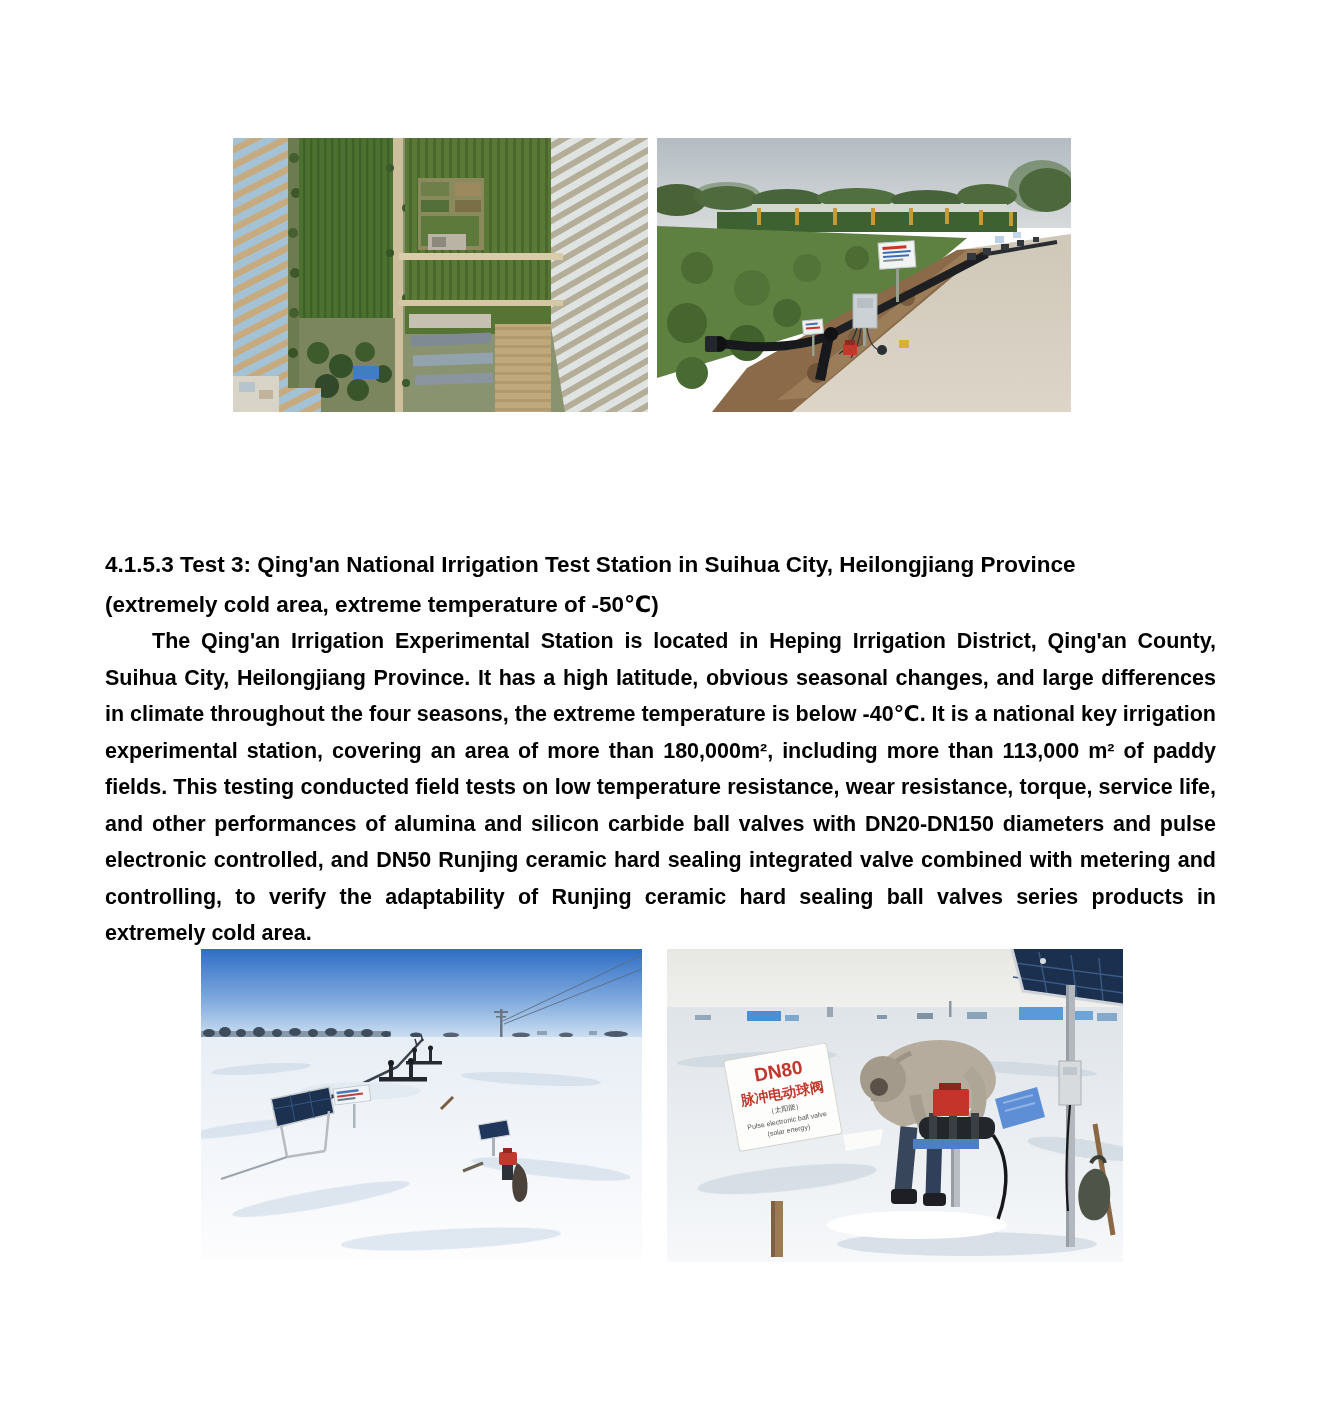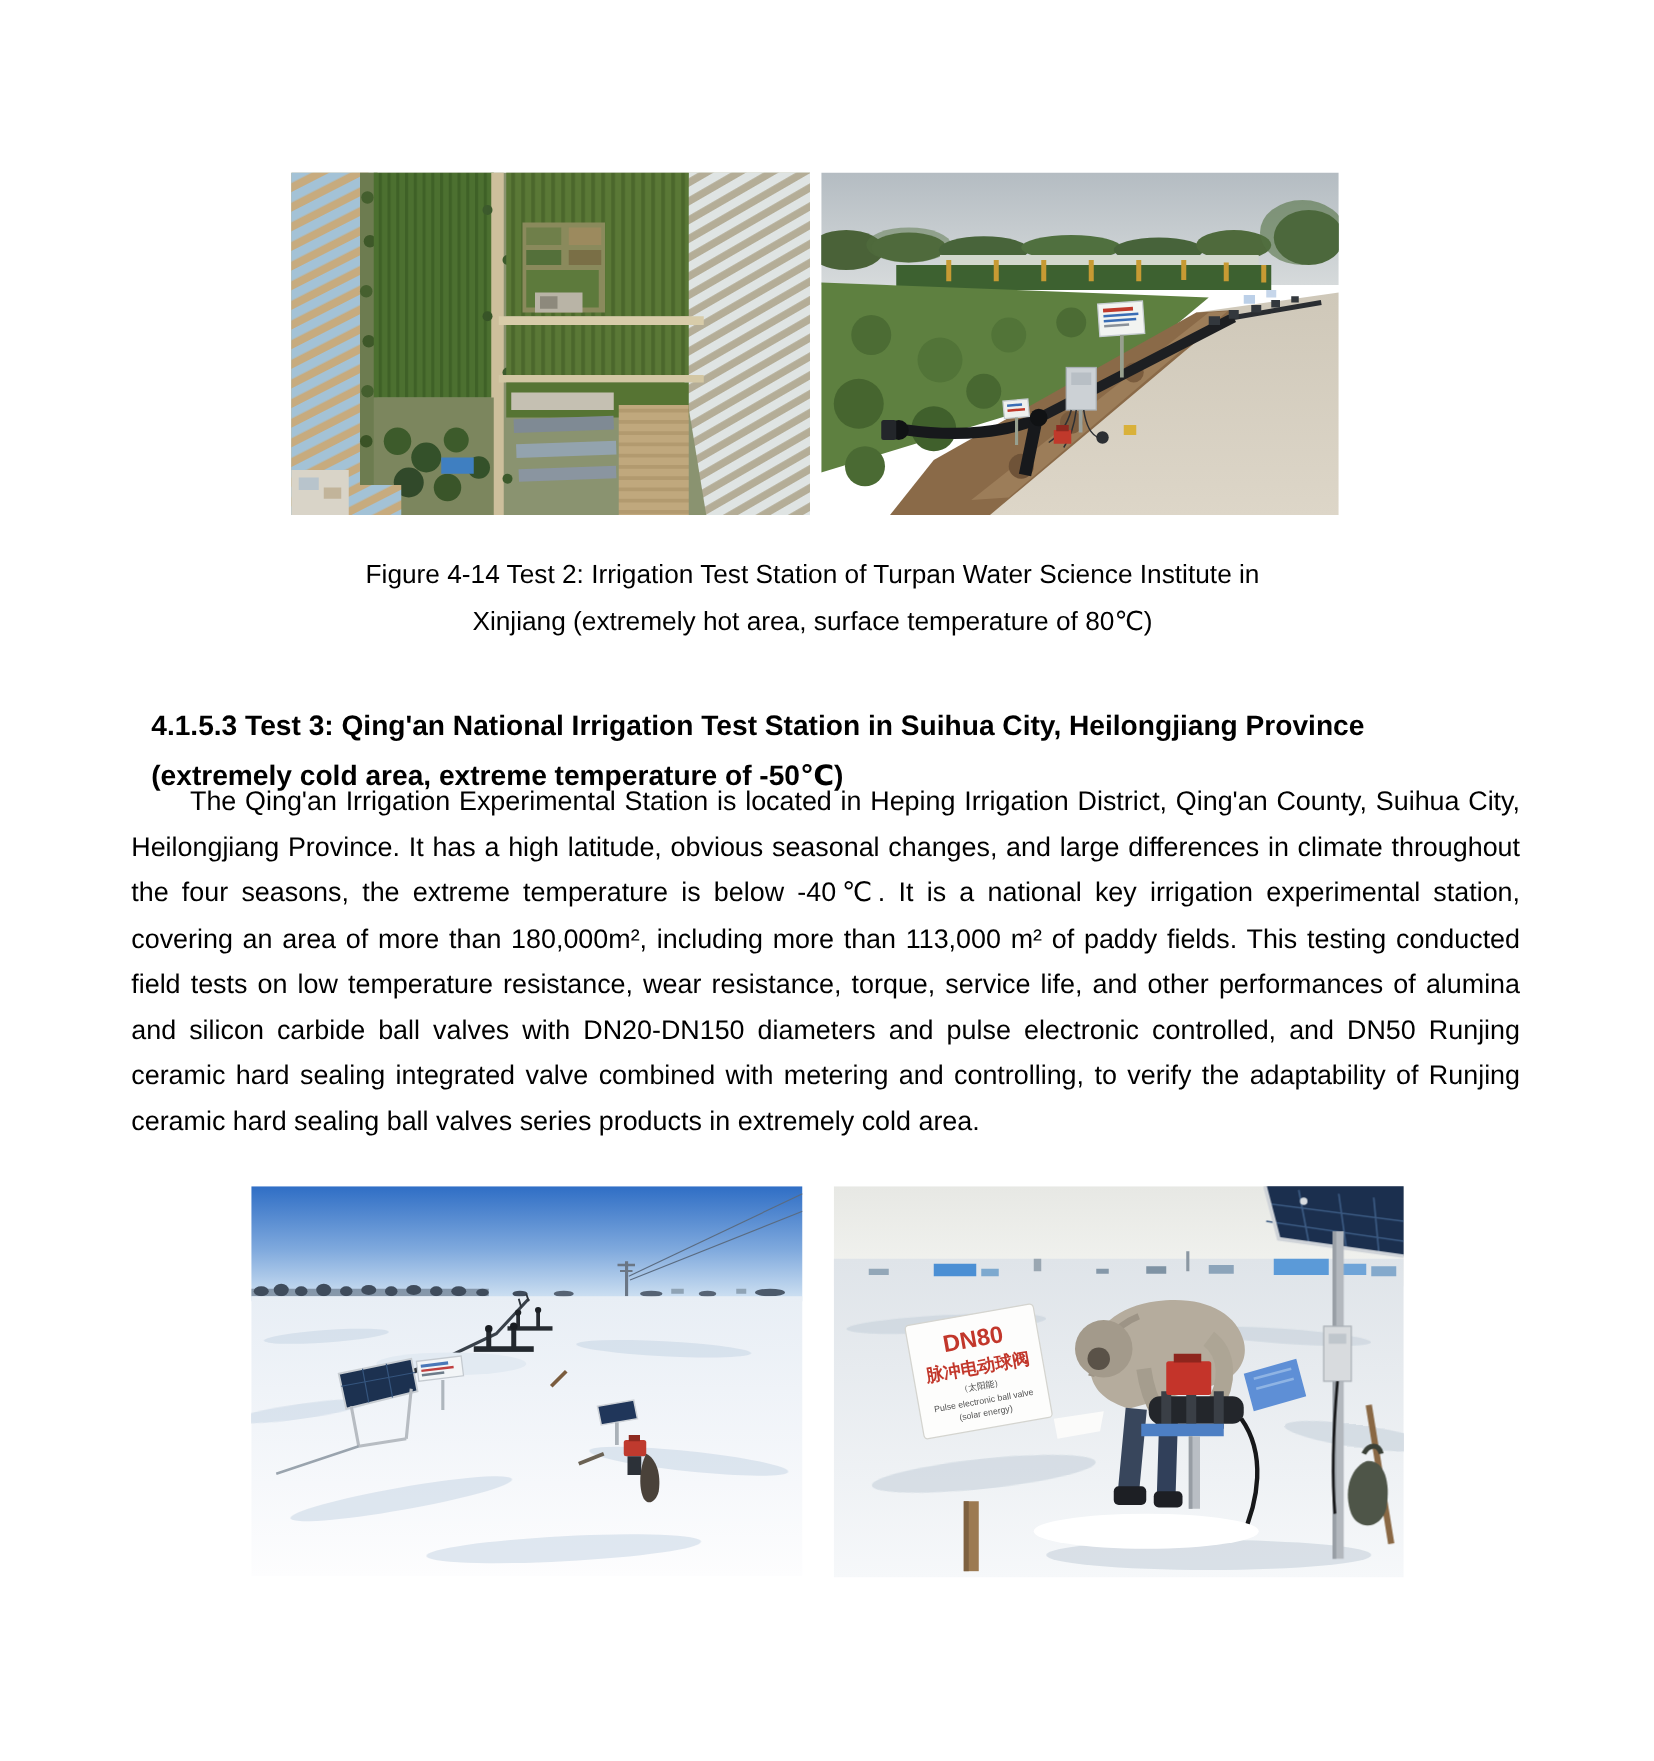--- a/index.html
+++ b/index.html
@@ -11,26 +11,26 @@
     color:#000;
     overflow:hidden;
   }
   .photo{position:absolute;display:block;}
   .caption{
     position:absolute;left:105px;width:1090px;
     text-align:center;font-size:21px;line-height:38px;color:#000;
   }
   .heading{
     position:absolute;left:105px;width:1130px;
-    font-size:22.5px;font-weight:bold;line-height:40px;margin:16px;
+    font-size:22.5px;font-weight:bold;line-height:40px;margin:0;
   }
   .bodytext{
     position:absolute;left:105px;width:1111px;
     font-size:21.5px;line-height:36.5px;
-    text-align:justify;text-indent:47px;margin:0;
+    text-align:justify;text-indent:47px;margin:0;font-weight:bold;
   }
   svg{display:block;}
 </style>
 </head>
 <body>
 
 <div class="page">
 
   <svg class="photo" style="left:233px;top:138px" width="415" height="274" viewBox="0 0 415 274">
     <defs>
@@ -209,24 +209,20 @@
       <rect x="149" y="189" width="14" height="2" fill="#c0392b"></rect>
     </g>
     <rect x="155" y="196" width="2.5" height="22" fill="#97a08f"></rect>
 
     <rect x="186" y="206" width="14" height="11" fill="#c0392b"></rect>
     <rect x="188" y="202" width="10" height="5" fill="#8e2a20"></rect>
     <rect x="242" y="202" width="10" height="8" fill="#d9b13a"></rect>
     <circle cx="225" cy="212" r="5" fill="#2c2f33"></circle>
   </svg>
 
-  <div class="caption" style="top:441px">
-    <div>Figure 4-14 Test 2: Irrigation Test Station of Turpan Water Science Institute in</div>
-    <div>Xinjiang (extremely hot area, surface temperature of 80℃)</div>
-  </div>
 
   <h2 class="heading" style="top:545px">
     <div>4.1.5.3 Test 3: Qing'an National Irrigation Test Station in Suihua City, Heilongjiang Province</div>
     <div>(extremely cold area, extreme temperature of -50℃)</div>
   </h2>
 
   <p class="bodytext" style="top:623px">The Qing'an Irrigation Experimental Station is located in Heping Irrigation District, Qing'an County, Suihua City, Heilongjiang Province. It has a high latitude, obvious seasonal changes, and large differences in climate throughout the four seasons, the extreme temperature is below -40℃. It is a national key irrigation experimental station, covering an area of more than 180,000m², including more than 113,000 m² of paddy fields. This testing conducted field tests on low temperature resistance, wear resistance, torque, service life, and other performances of alumina and silicon carbide ball valves with DN20-DN150 diameters and pulse electronic controlled, and DN50 Runjing ceramic hard sealing integrated valve combined with metering and controlling, to verify the adaptability of Runjing ceramic hard sealing ball valves series products in extremely cold area.</p>
 
   <svg class="photo" style="left:201px;top:949px" width="441" height="312" viewBox="0 0 441 312">
     <defs>

